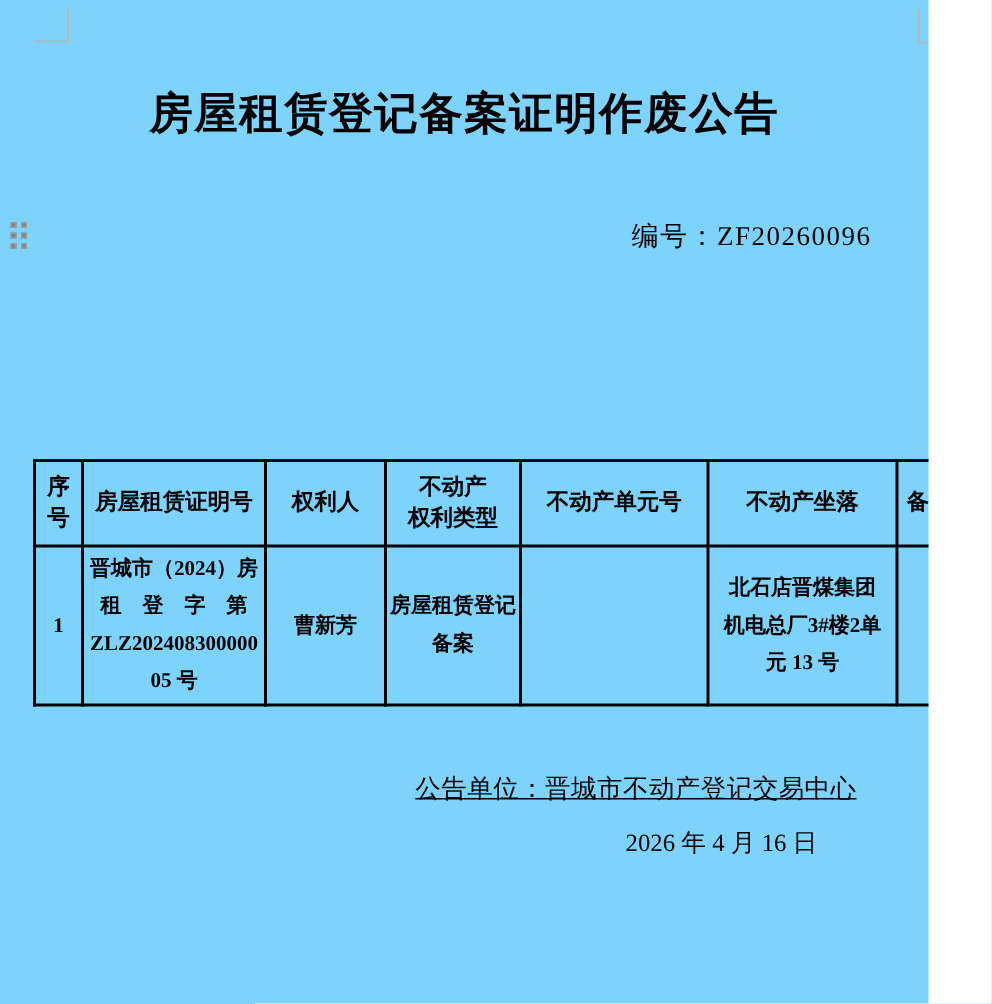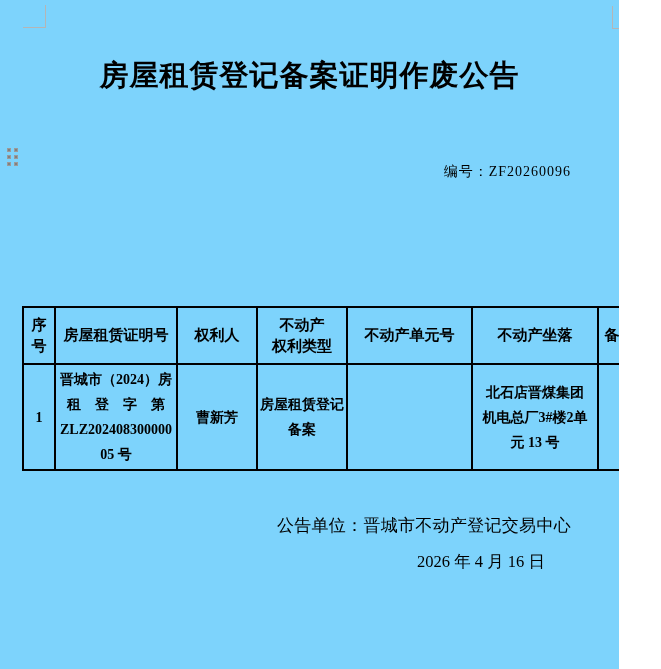--- a/index.html
+++ b/index.html
@@ -16,39 +16,39 @@
              border-left:1.5px solid #b5b5b5; border-bottom:1.5px solid #b5b5b5; }
   
   .dots { position:absolute; left:7px; top:148px;
           display:grid; grid-template-columns:4px 4px; grid-auto-rows:4px;
           column-gap:3px; row-gap:3px; cursor:move; }
   .dots span { display:block; width:4px; height:4px; background:#808080; box-shadow:inset 0 0 0 1px #9a9a9a; }
 
   .title { position:absolute; top:56px; left:0; width:100%;
            text-align:center; font-size:29px; font-weight:bold; letter-spacing:1px; }
 
-  .doc-number { position:absolute; top:145px; right:48px; font-size:14px; letter-spacing:1px;margin-top:18px; }
+  .doc-number { position:absolute; top:145px; right:38px; font-size:18px; letter-spacing:1px; }
 
   .body-text { position:absolute; top:179px; left:31px; width:607px; font-size:20px; }
   .body-line { line-height:36px; text-align:justify; text-align-last:justify;
                text-justify:inter-character; white-space:nowrap0; }
   .body-line.first { text-indent:33px; }
 
   table.notice { position:absolute; left:22px; top:306px;
                  border-collapse:collapse; table-layout:fixed; width:619px; }
   table.notice th, table.notice td {
     border:2px solid #000; vertical-align:middle; text-align:center;
     white-space:pre-line; padding:1px 2px; overflow:hidden; word-break:break-all;
   }
   table.notice th { font-size:15px; font-weight:bold; line-height:21px; height:53px; }
   table.notice td { font-size:14px; font-weight:bold; line-height:25px; height:102px; }
   td.cell-cert  { text-align:left; padding-left:4px; padding-right:3px;margin-left:36px; }
   td.cell-loc   { text-align:left; padding-left:5px; padding-right:3px; }
 
-  .issuer { position:absolute; top:514px; right:48px; font-size:17px; letter-spacing:0.3px; }
+  .issuer { position:absolute; top:514px; right:48px; font-size:17px; letter-spacing:0.3px;text-decoration:underline; }
   .date   { position:absolute; top:551px; left:417px; font-size:16.5px; }
 </style>
 </head>
 <body>
 
 <div class="page">
 
   <div class="crop crop-tl"></div>
   <div class="crop crop-tr"></div>
 

